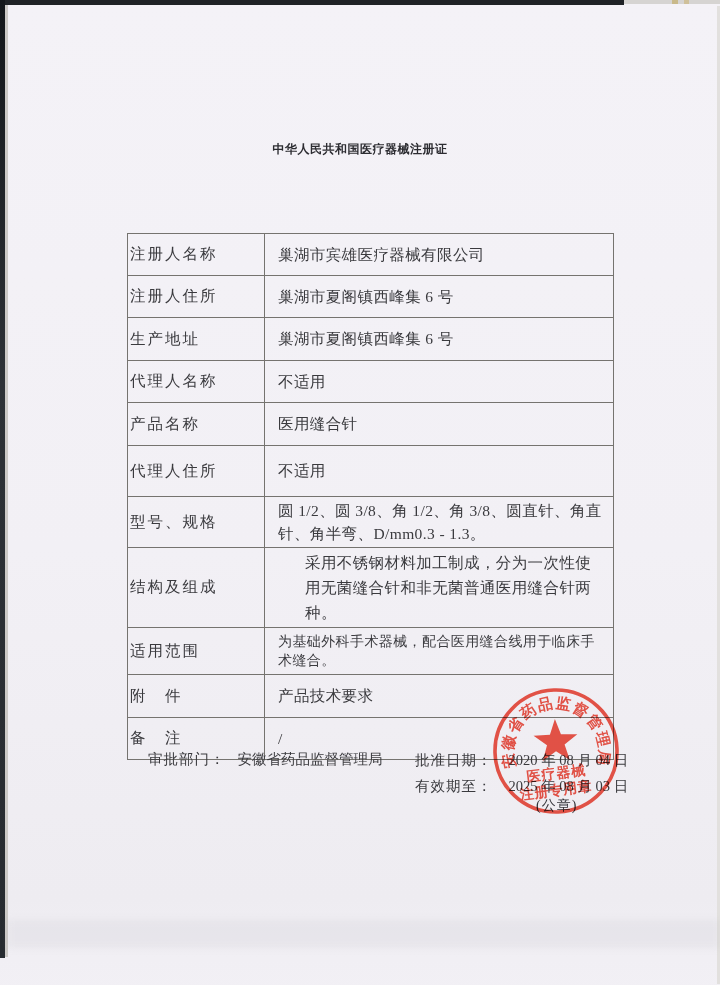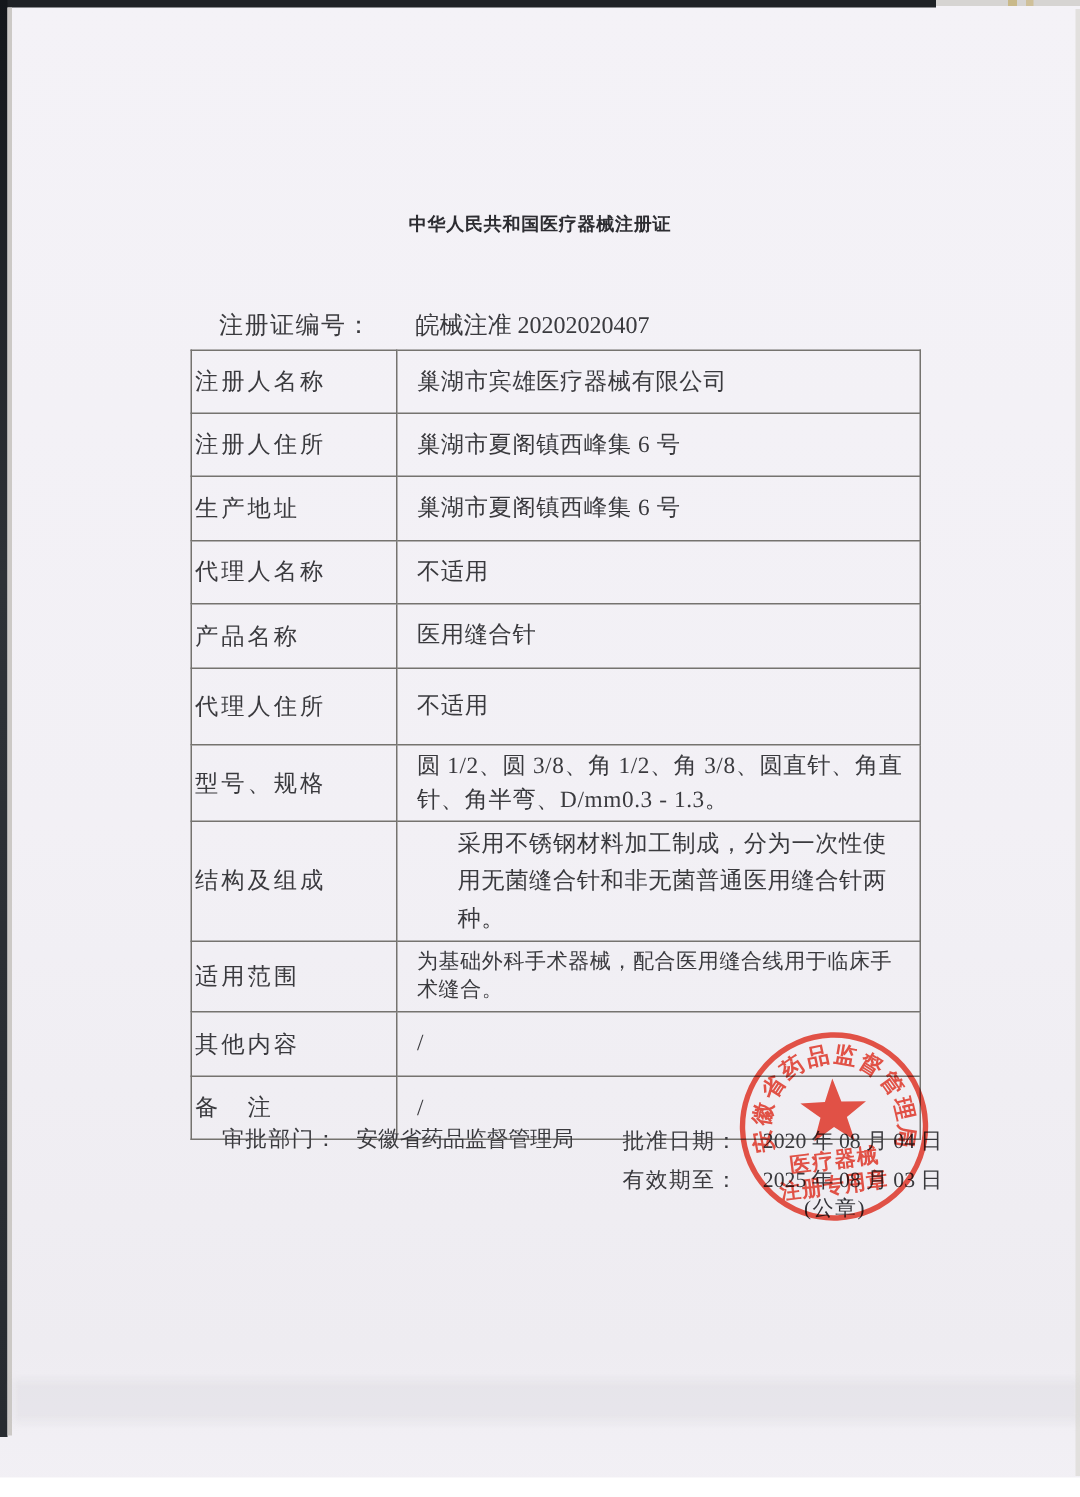--- a/index.html
+++ b/index.html
@@ -78,24 +78,20 @@
   <div class="notch-a"></div>
   <div class="notch-b"></div>
   <div class="scan-left"></div>
   <div class="scan-left-light"></div>
   <div class="scan-right"></div>
   <div class="scan-band"></div>
   <div class="scan-bottom"></div>
 
   <h1 class="title">中华人民共和国医疗器械注册证</h1>
 
-  <div class="certno">
-    <span class="certno-label">注册证编号：</span>
-    <span class="certno-value">皖械注准 20202020407</span>
-  </div>
 
   <table class="cert-table">
     <colgroup>
         <col class="col-label">
         <col class="col-value">
       </colgroup>
     <tbody>
       <tr>
         <td class="lbl">注册人名称</td>
         <td class="val">巢湖市宾雄医疗器械有限公司</td>
@@ -126,22 +122,22 @@
       </tr>
       <tr>
         <td class="lbl">结构及组成</td>
         <td class="val">采用不锈钢材料加工制成，分为一次性使用无菌缝合针和非无菌普通医用缝合针两种。</td>
       </tr>
       <tr>
         <td class="lbl">适用范围</td>
         <td class="val">为基础外科手术器械，配合医用缝合线用于临床手术缝合。</td>
       </tr>
       <tr>
-        <td class="lbl">其他内容</td>
-        <td class="val">/</td>
+        <td class="lbl">附　件</td>
+        <td class="val">产品技术要求</td>
       </tr>
       <tr>
         <td class="lbl">备　注</td>
         <td class="val">/</td>
       </tr>
     </tbody>
   </table>
 
   <div class="footer">
     <div class="dept-row">

